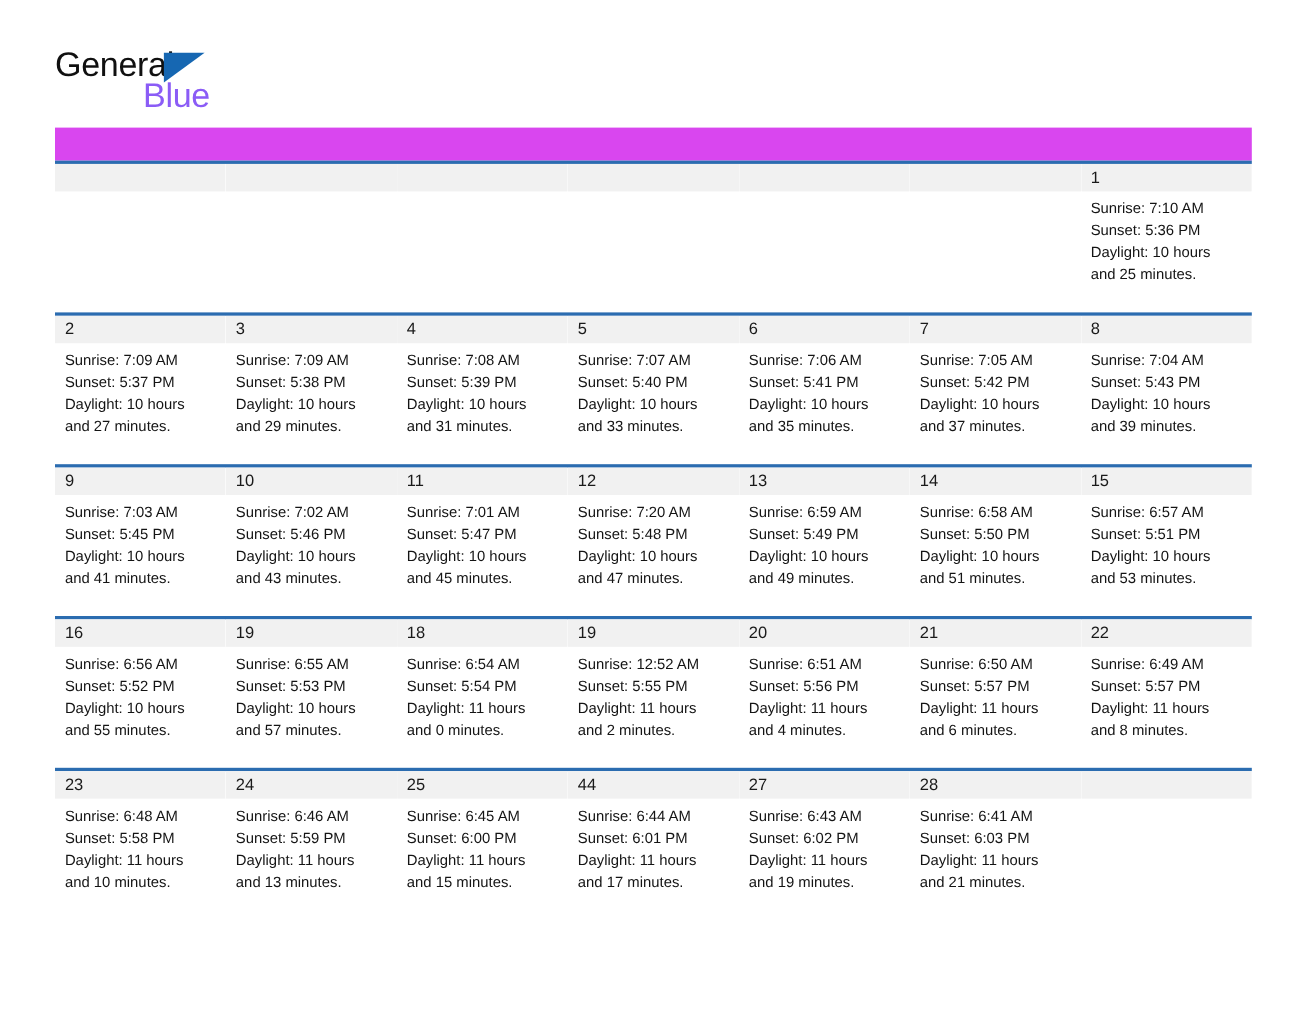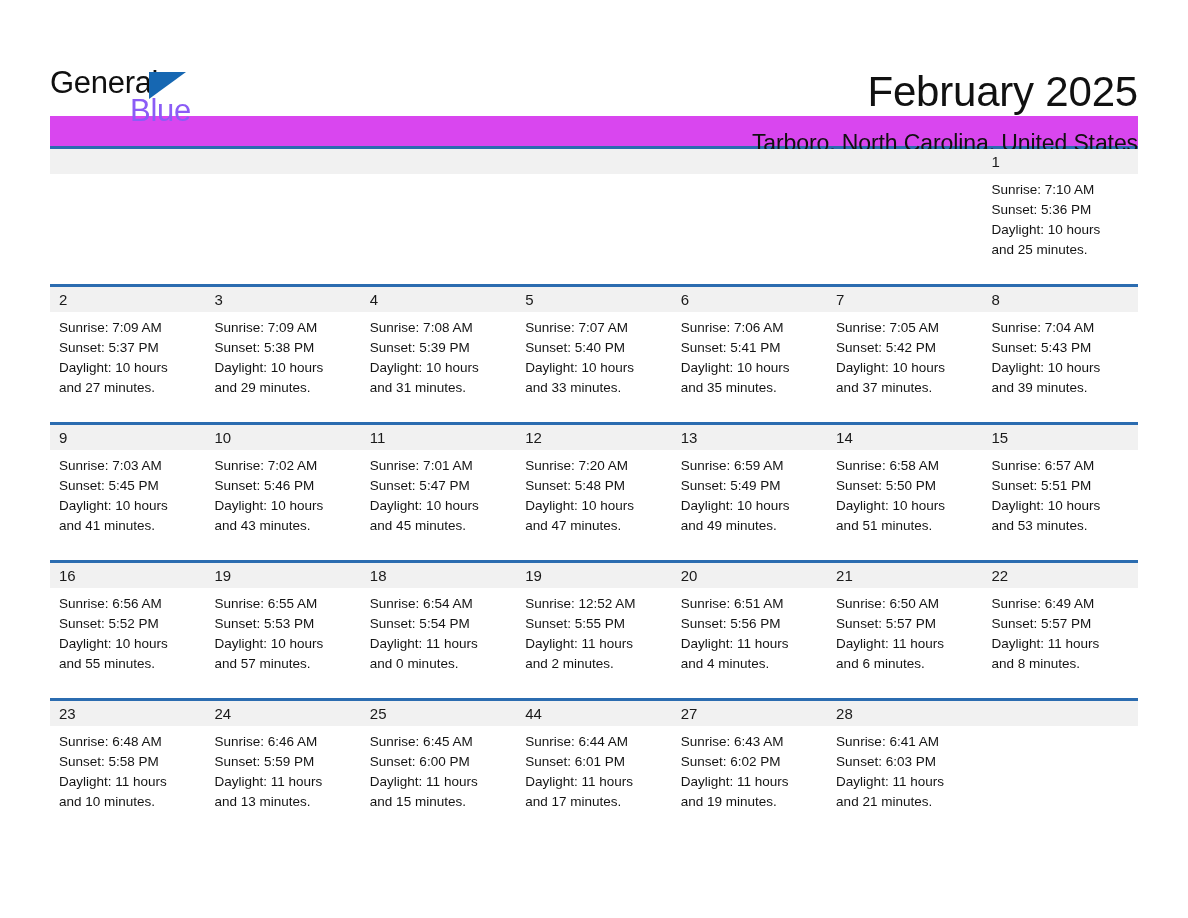--- a/index.html
+++ b/index.html
@@ -19,23 +19,23 @@
     position: relative;
     width: 1188px;
     height: 918px;
     box-sizing: border-box;
     padding: 0 50px;
   }
 
   
   .topbar {
     display: flex;
-    align-items: flex-start;
+    align-items: flex-end;
     justify-content: space-between;
-    padding-top: 66px;
+    padding-top: 20px;
     height: 104px;
     box-sizing: border-box;
   }
   .brand {
     position: relative;
     width: 150px;
     height: 62px;
     flex: 0 0 auto;
   }
   .brand-general {
@@ -148,24 +148,20 @@
 <div class="page">
 
   <div class="topbar">
 
     <div class="brand">
       <span class="brand-general">General</span>
       <span class="brand-tri"></span>
       <span class="brand-blue">Blue</span>
     </div>
 
-    <div class="titles">
-      <h1 class="cal-title">February 2025</h1>
-      <h2 class="cal-subtitle">Tarboro, North Carolina, United States</h2>
-    </div>
 
   </div>
 
   <div class="calendar">
     <div class="week-head" id="weekday-header">
         <div class="dow">Sunday</div>
         <div class="dow">Tuesday</div>
         <div class="dow">Wednesday</div>
         <div class="dow">Thursday</div>
         <div class="dow">Friday</div>

